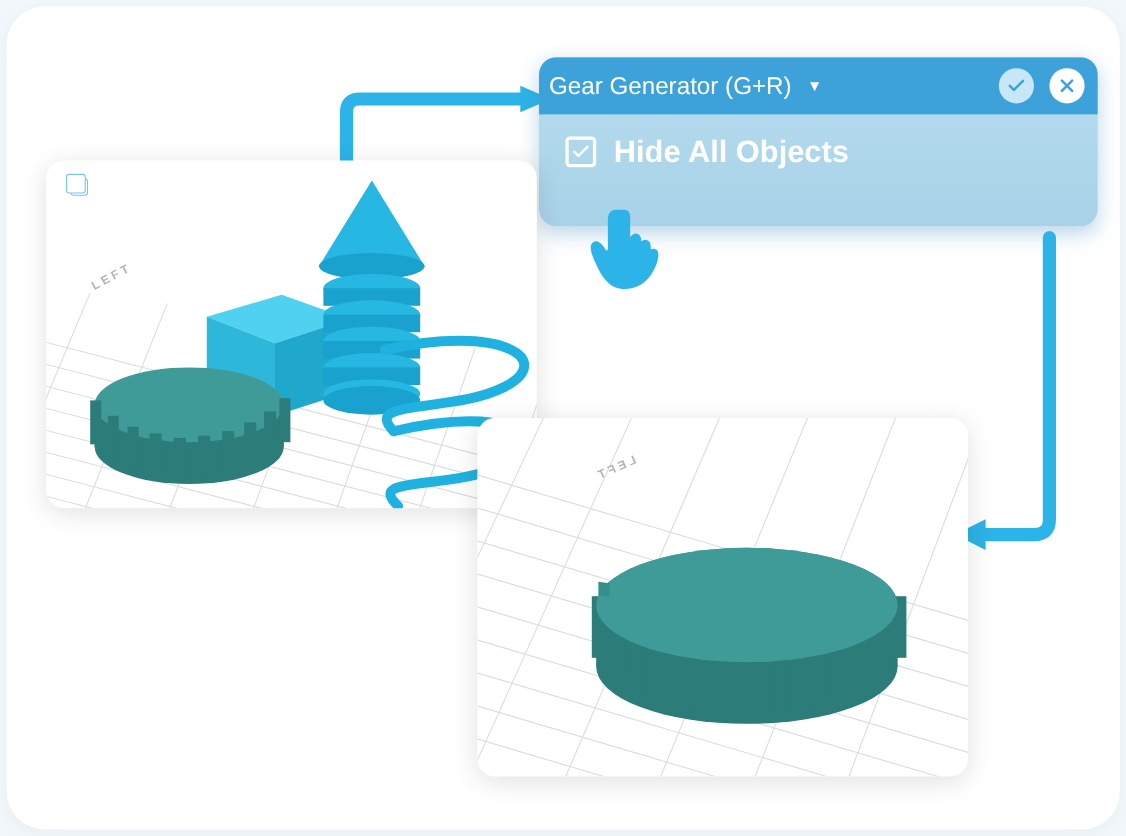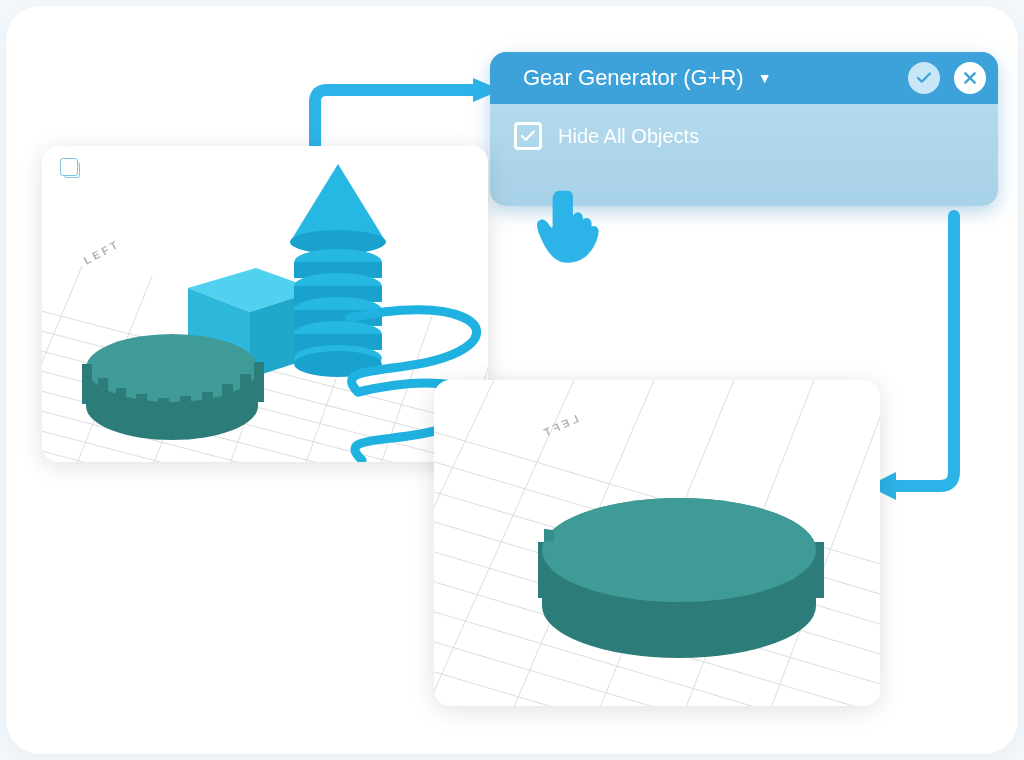--- a/index.html
+++ b/index.html
@@ -20,41 +20,41 @@
     width: 508px; height: 154px;
     border-radius: 16px;
     background: linear-gradient(#b8ddef,#a8d2e8);
     box-shadow: 0 6px 18px rgba(56,138,190,.35);
     overflow: hidden;
   }
   .panel-header {
     height: 52px;
     background: #3da2d9;
     display: flex; align-items: center;
-    padding: 0 12px 0 33px;
+    padding: 0 12px 0 9px;
     gap: 14px;
   }
   .panel-title { color: #fff; font-size: 22px; font-weight: 500; flex: none; }
   .panel-dropdown { color:#fff; font-size:14px; }
   .panel-header-spacer { flex: 1; }
   .hdr-btn {
     width: 32px; height: 32px; border-radius: 50%;
     background: #c8e7f6; display:flex; align-items:center; justify-content:center;
     color:#3da2d9; font-weight:700;
   }
   .hdr-btn.chk svg{ width:18px;height:18px; }
   .hdr-btn.close { font-size:20px; line-height:1; background:#fff; }
   .panel-body { padding: 18px 24px; display:flex; align-items:center; gap:16px; }
   .checkbox {
     width:28px; height:28px; border:3px solid #fff; border-radius:4px;
     display:flex; align-items:center; justify-content:center;
     color:#fff; background:transparent;
   }
   .checkbox svg{ width:18px;height:18px;}
-  .opt-label { color:#fff; font-size:20px; font-weight:400; }
+  .opt-label { color:#fff; font-size:28px; font-weight:700; }
 
   
   .pointer {
     position:absolute; left:524px; top:180px;
     width:78px; height:78px; color:#2cb3e8;
   }
 
   
   .flow { position:absolute; fill:none; stroke:#2cb3e8; stroke-width:12; stroke-linecap:round; stroke-linejoin:round; }
   .flow-a { left:289px; top:72px; width:210px; height:92px; }

